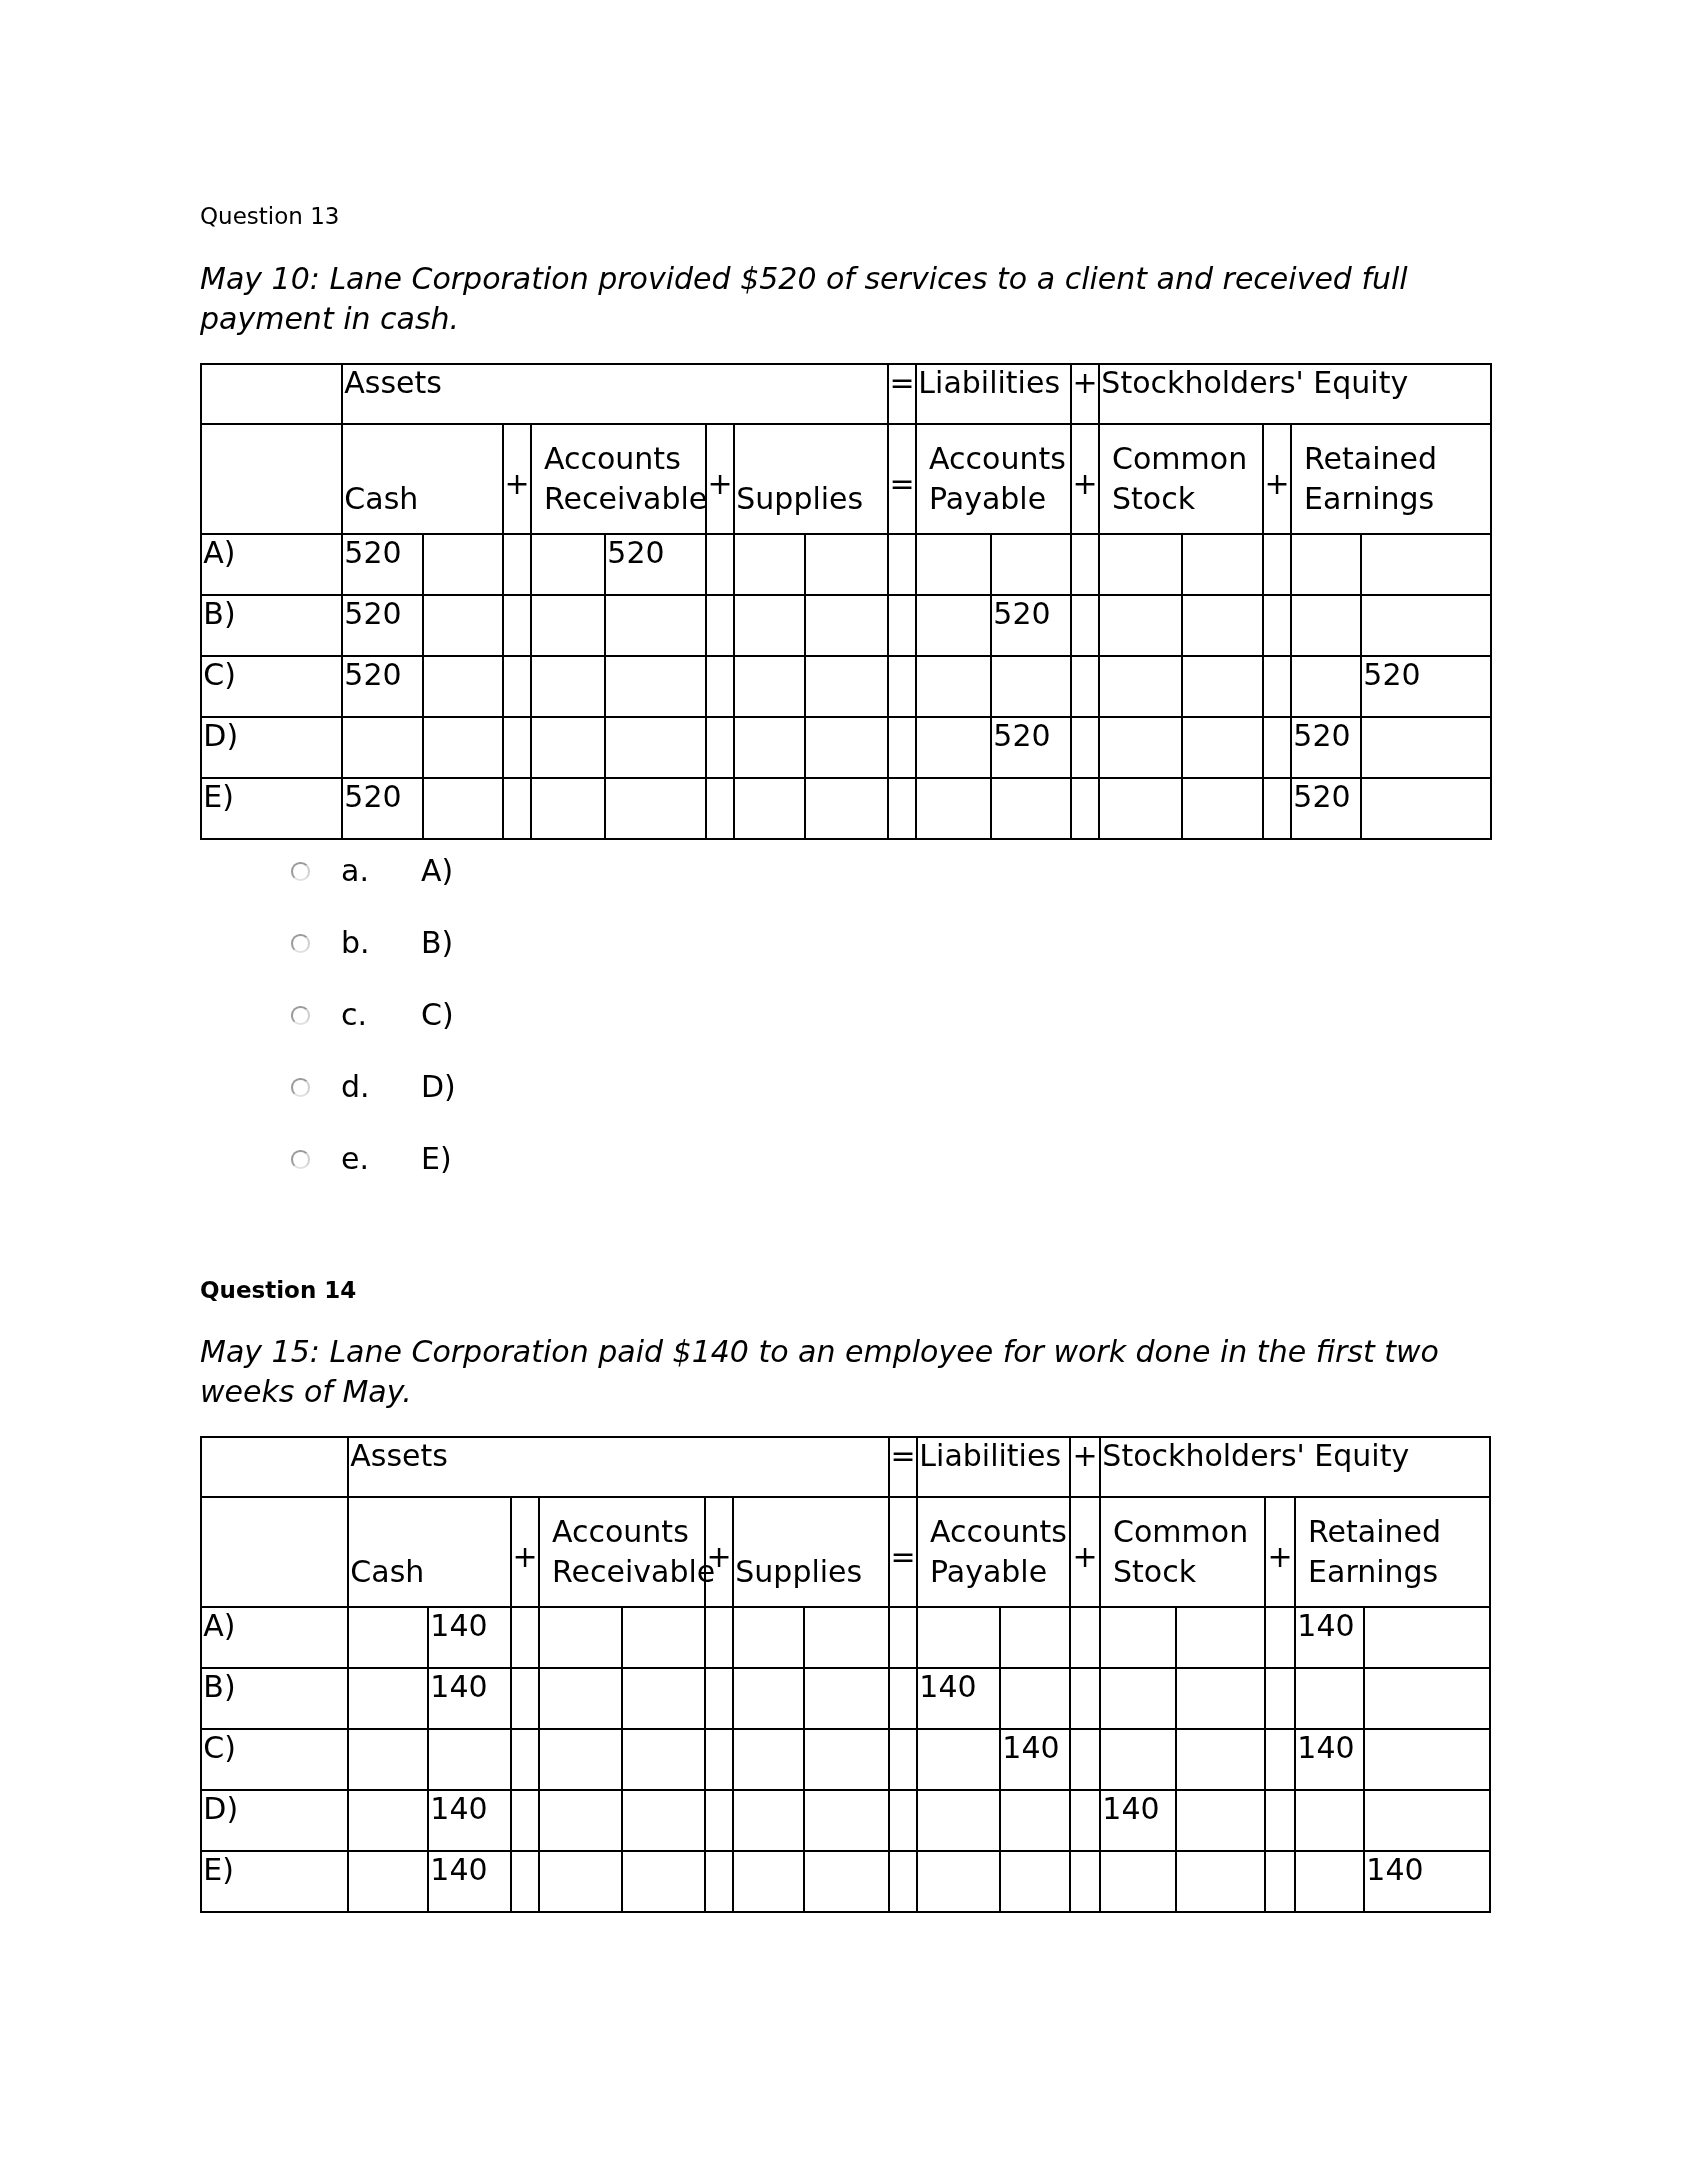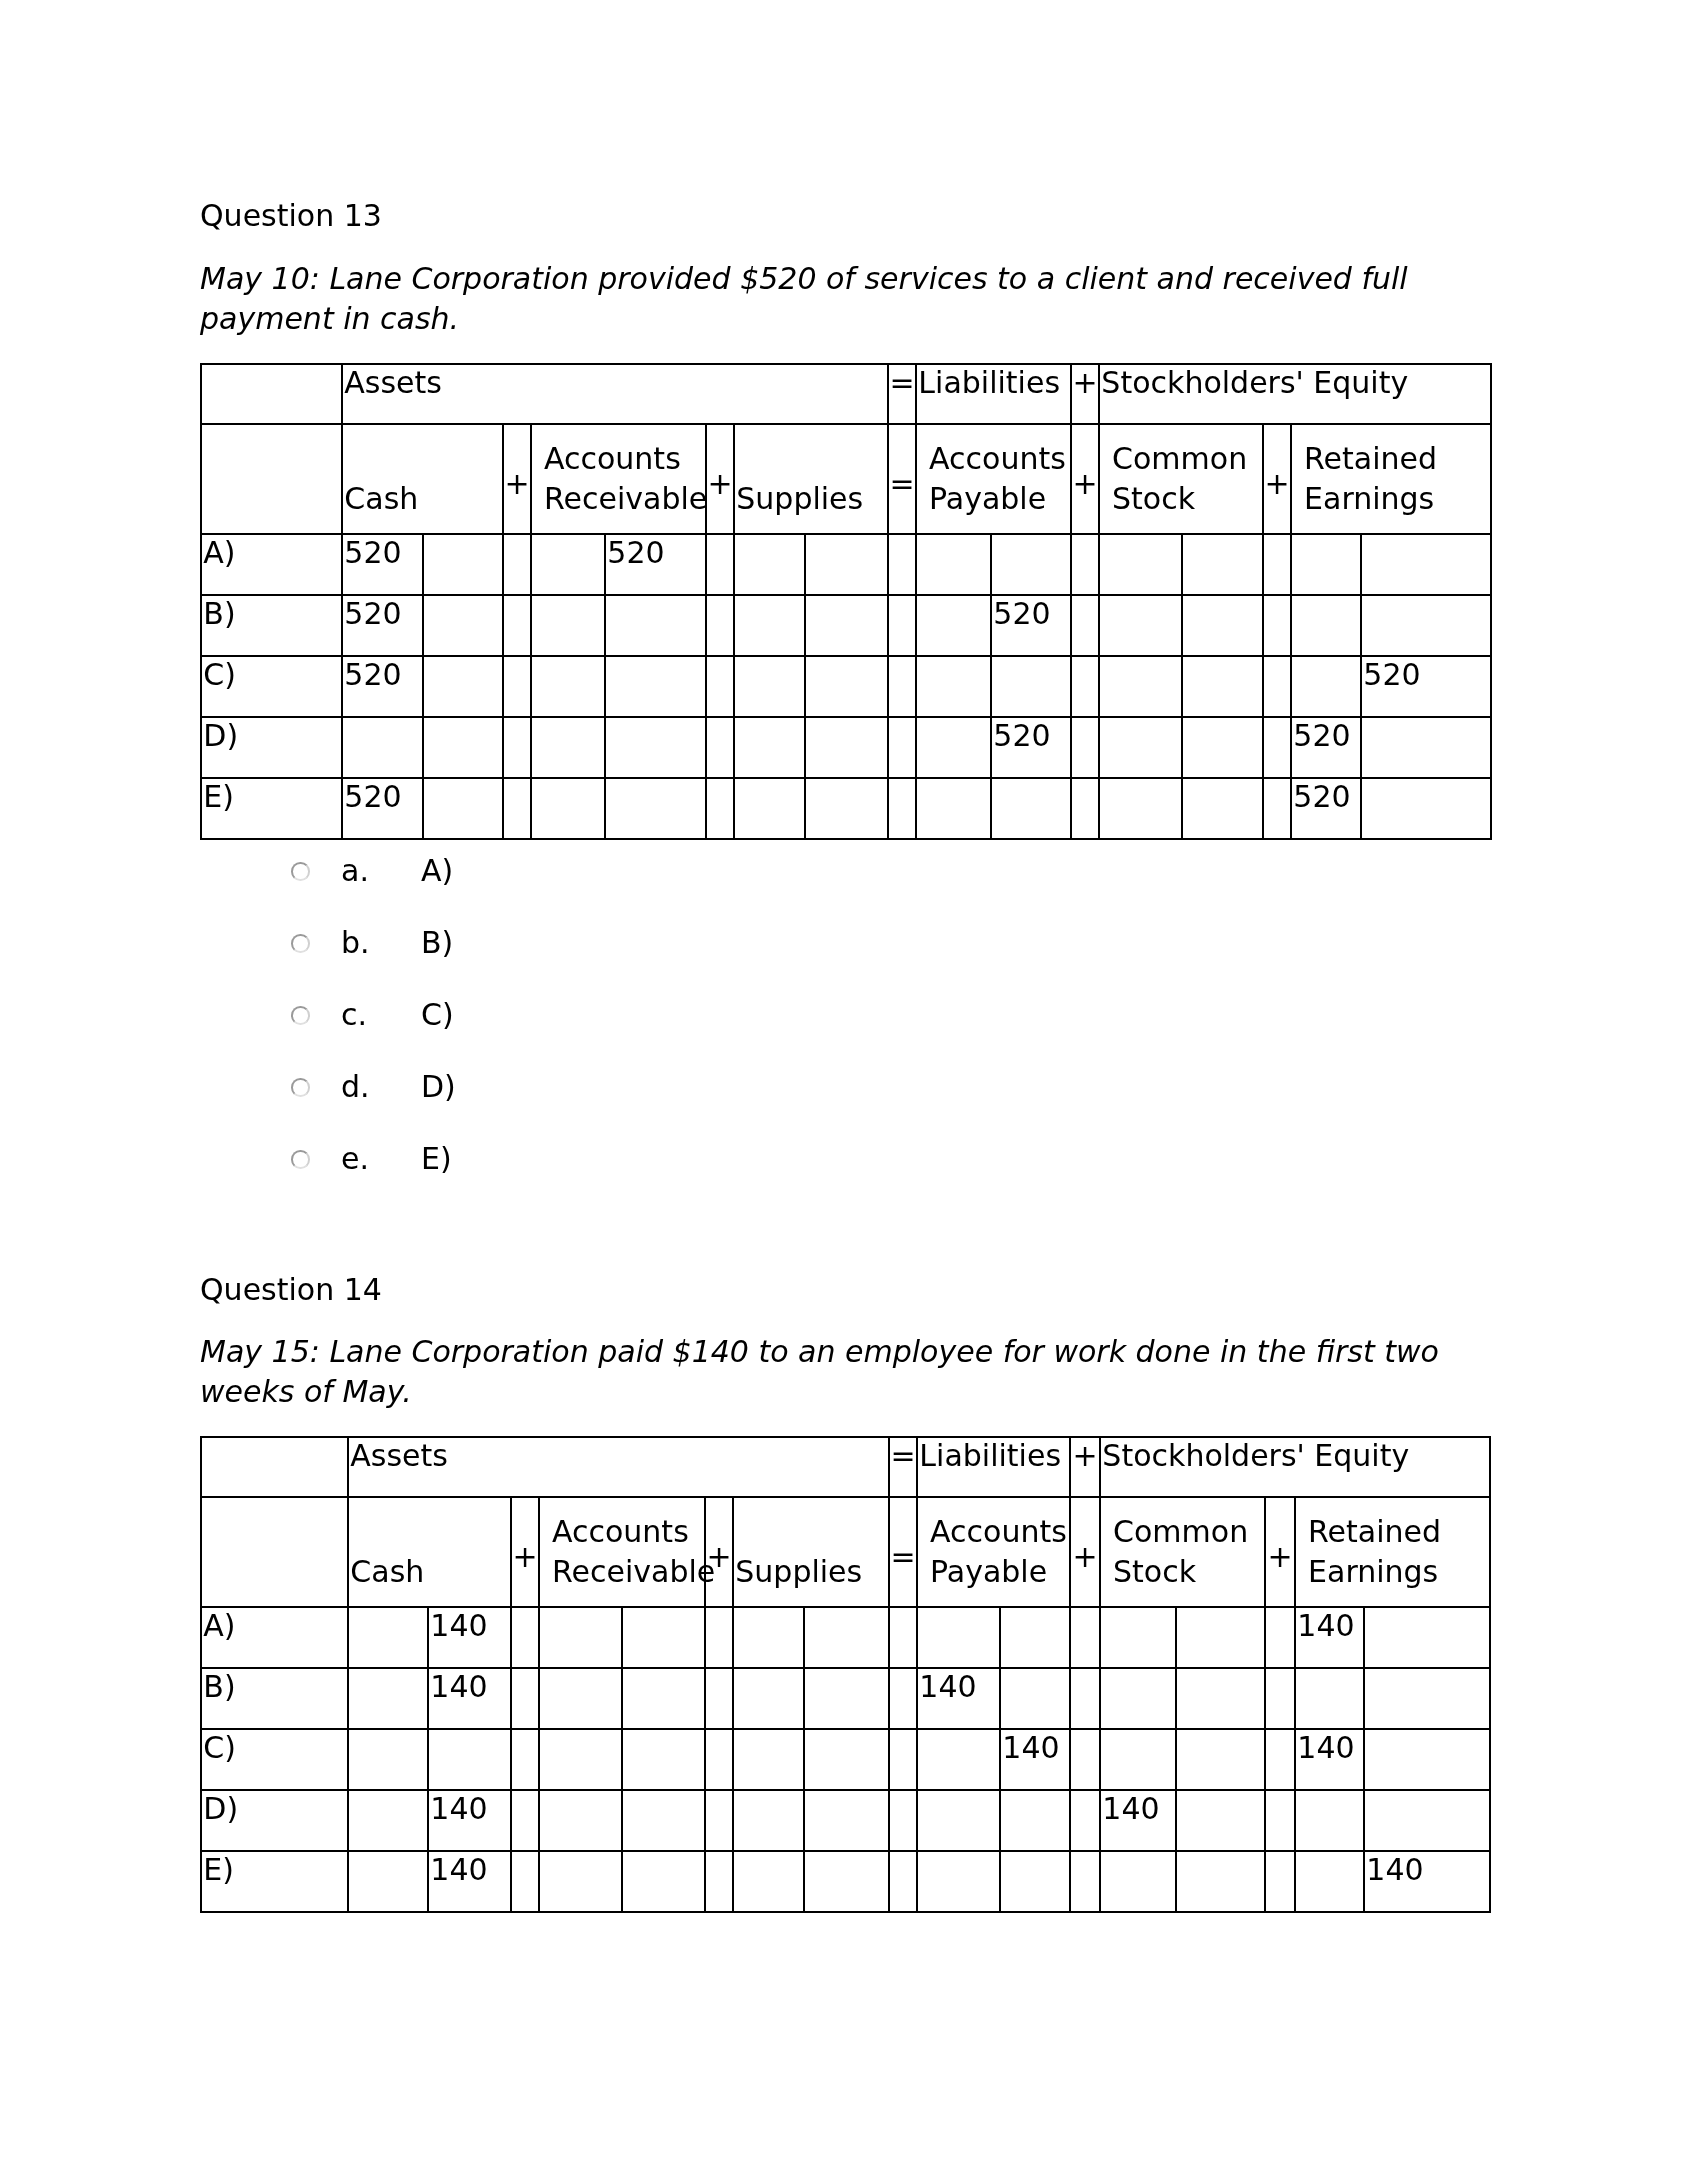--- a/index.html
+++ b/index.html
@@ -1,18 +1,18 @@
 <!DOCTYPE html>
 <html style="font-size:10.6px"><head>
 <meta charset="utf-8">
 <style>
   html, body { margin:0; padding:0; background:#ffffff; }
   body { width:1687px; height:2183px; position:relative; overflow:hidden;
          font-family:"DejaVu Sans","Liberation Sans",sans-serif; color:#000; }
-  .q-title { position:absolute; left:200px; font-size:30px; line-height:36px; }
+  .q-title { position:absolute; left:200px; font-size:23px; line-height:36px; }
   .q-text  { position:absolute; left:200px; width:1297px; font-size:30px; line-height:40px; }
   table.eq { position:absolute; left:200px; border-collapse:collapse; table-layout:fixed;
              font-size:30px; }
   table.eq td { border:2.6px solid #000; padding:0 0 0 1.3px; vertical-align:top; line-height:36px;
                 overflow:visible; white-space:nowrap; }
   table.eq tr.top td { height:58px; }
   table.eq tr.sub td { height:99px; vertical-align:middle; line-height:40px; }
   table.eq tr.data td { height:59px; }
   table.eq td.op { padding:0; text-align:center; }
   table.eq tr.sub td.op { vertical-align:middle; padding-top:9.3px; }
@@ -200,21 +200,21 @@
     <span class="opt-letter">d.</span>
     <span class="opt-text">D)</span>
   </div>
   <div class="opt">
     <span class="radio"></span>
     <span class="opt-letter">e.</span>
     <span class="opt-text">E)</span>
   </div>
 </div>
 
-<div class="q-title" style="top:1272px;">Question 14</div>
+<div class="q-title" style="top:1272px;font-weight:bold;">Question 14</div>
 <div class="q-text" style="top:1332px;font-style:italic;">May 15: Lane Corporation paid $140 to an employee for work done in the first two weeks of May.</div>
 
 <table class="eq" style="top:1436px; width:1289px;">
   <colgroup>
     <col style="width:147px">
       <col style="width:80px">
       <col style="width:83px">
     <col style="width:28px">
       <col style="width:83px">
       <col style="width:83px">

